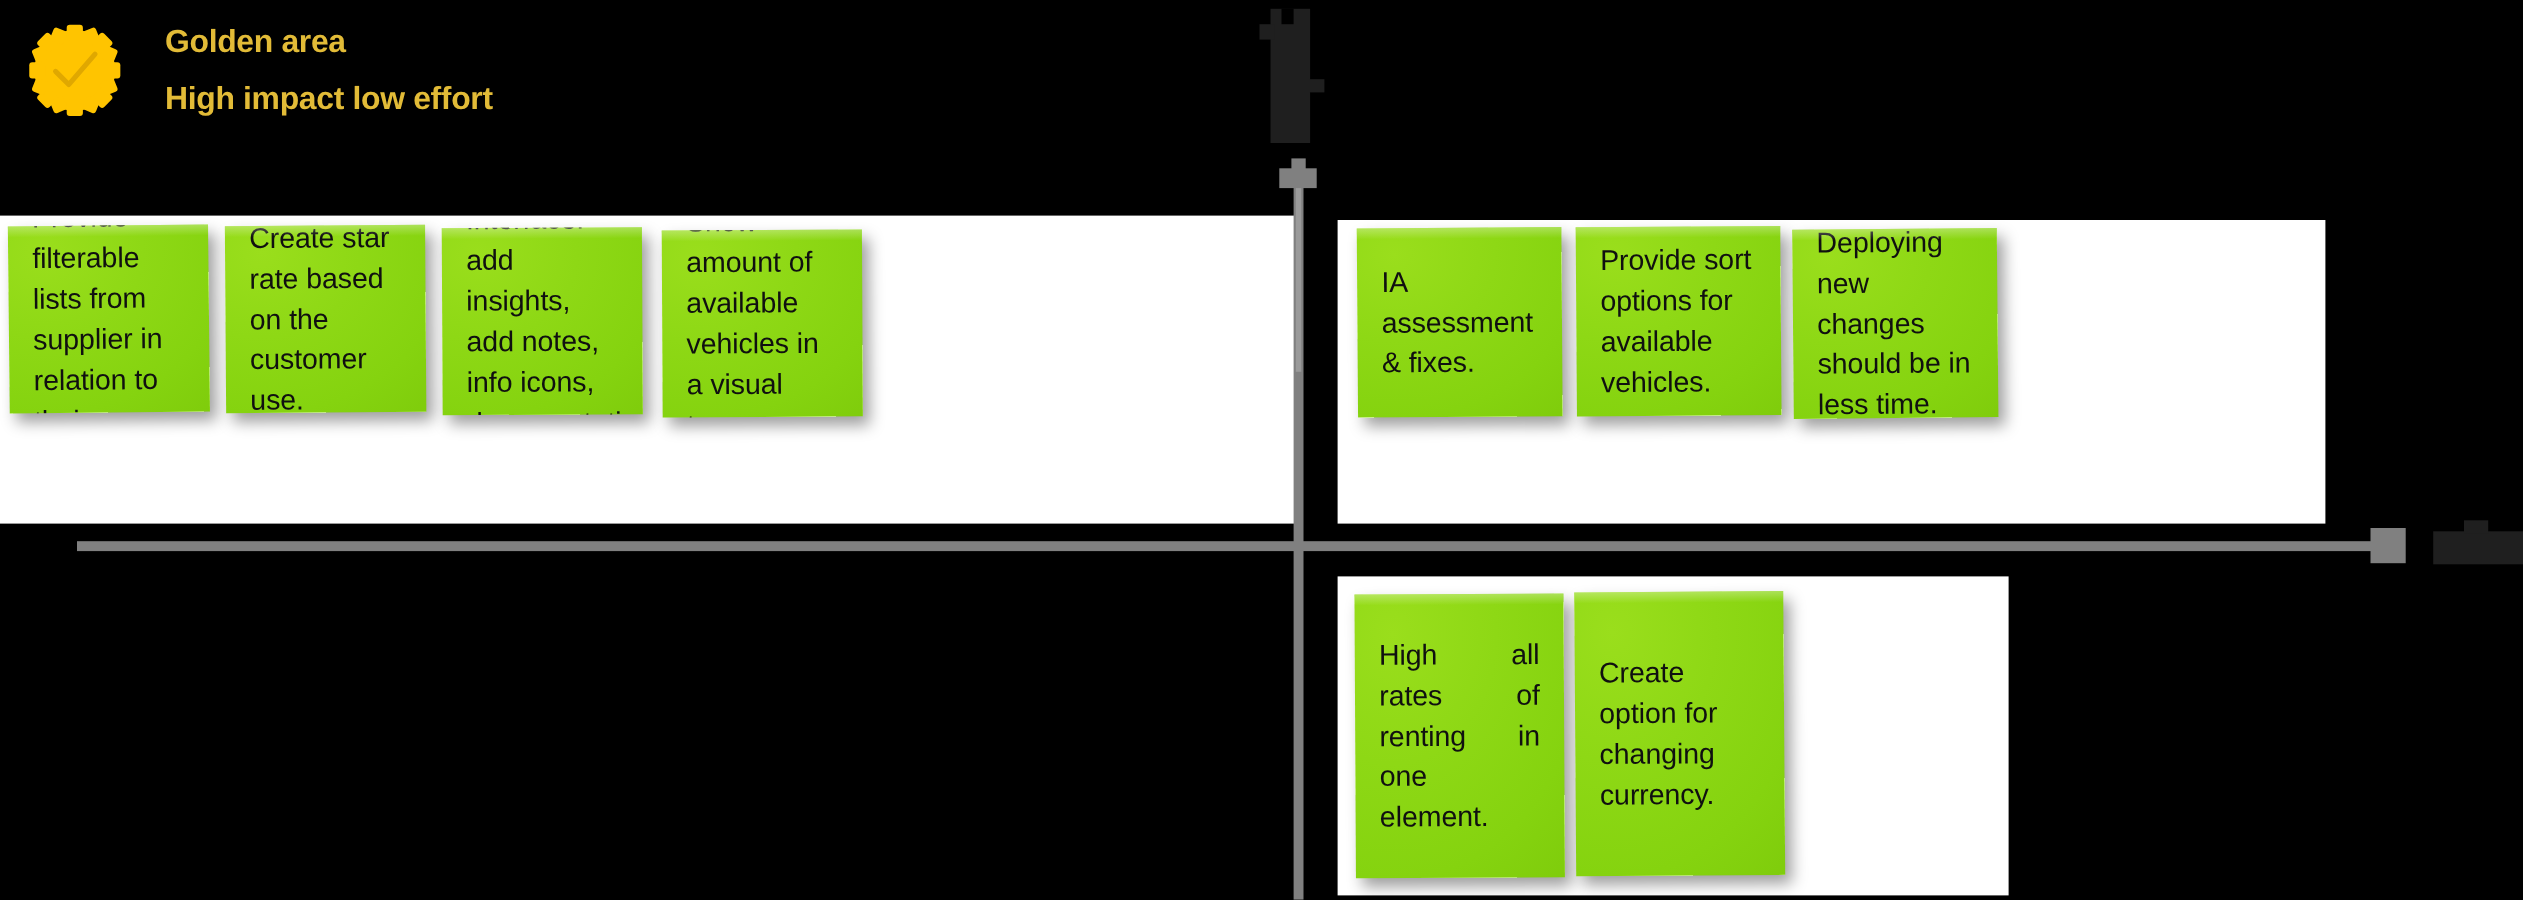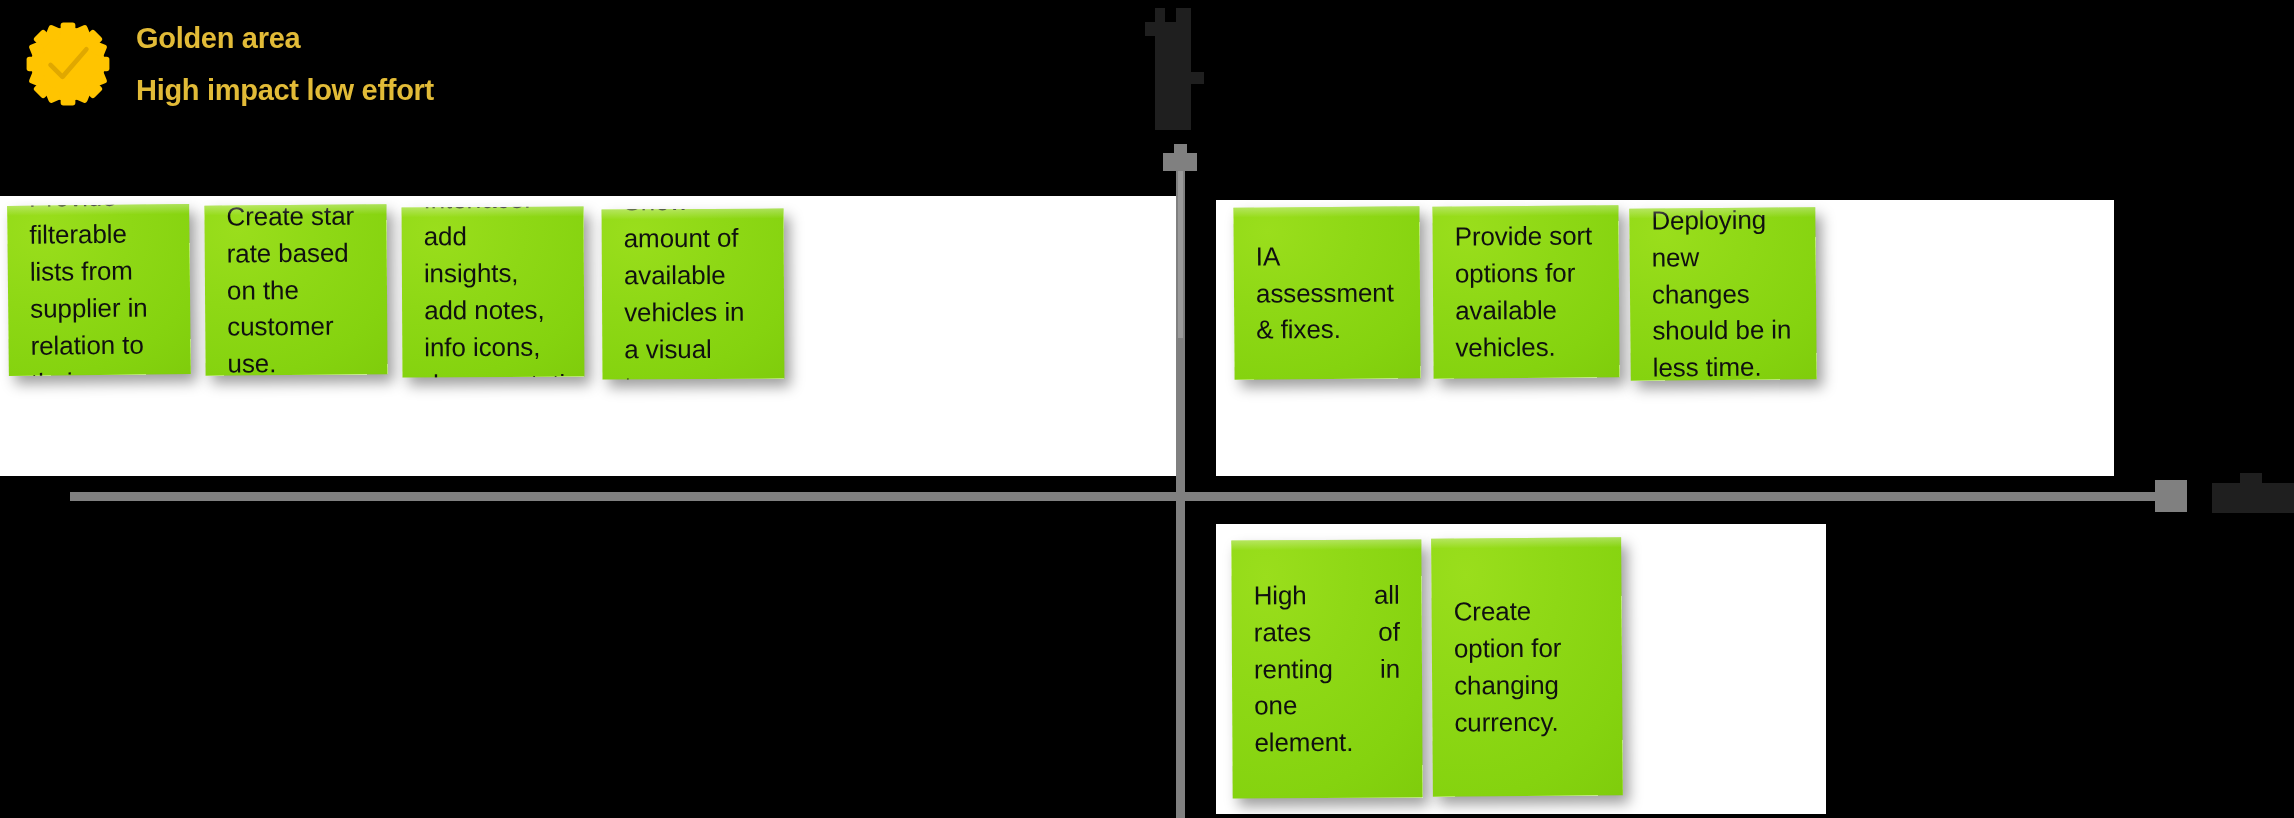--- a/index.html
+++ b/index.html
@@ -22,21 +22,21 @@
     background: #000000;
   }
 
   
   .legend {
     position: absolute;
     left: 22px;
     top: 18px;
     display: flex;
     align-items: center;
-    gap: 22px;
+    gap: 36px;
     z-index: 40;
   }
   .badge {
     width: 92px;
     height: 92px;
     position: relative;
     flex: 0 0 auto;
   }
   .badge svg { display: block; width: 92px; height: 92px; }
 

